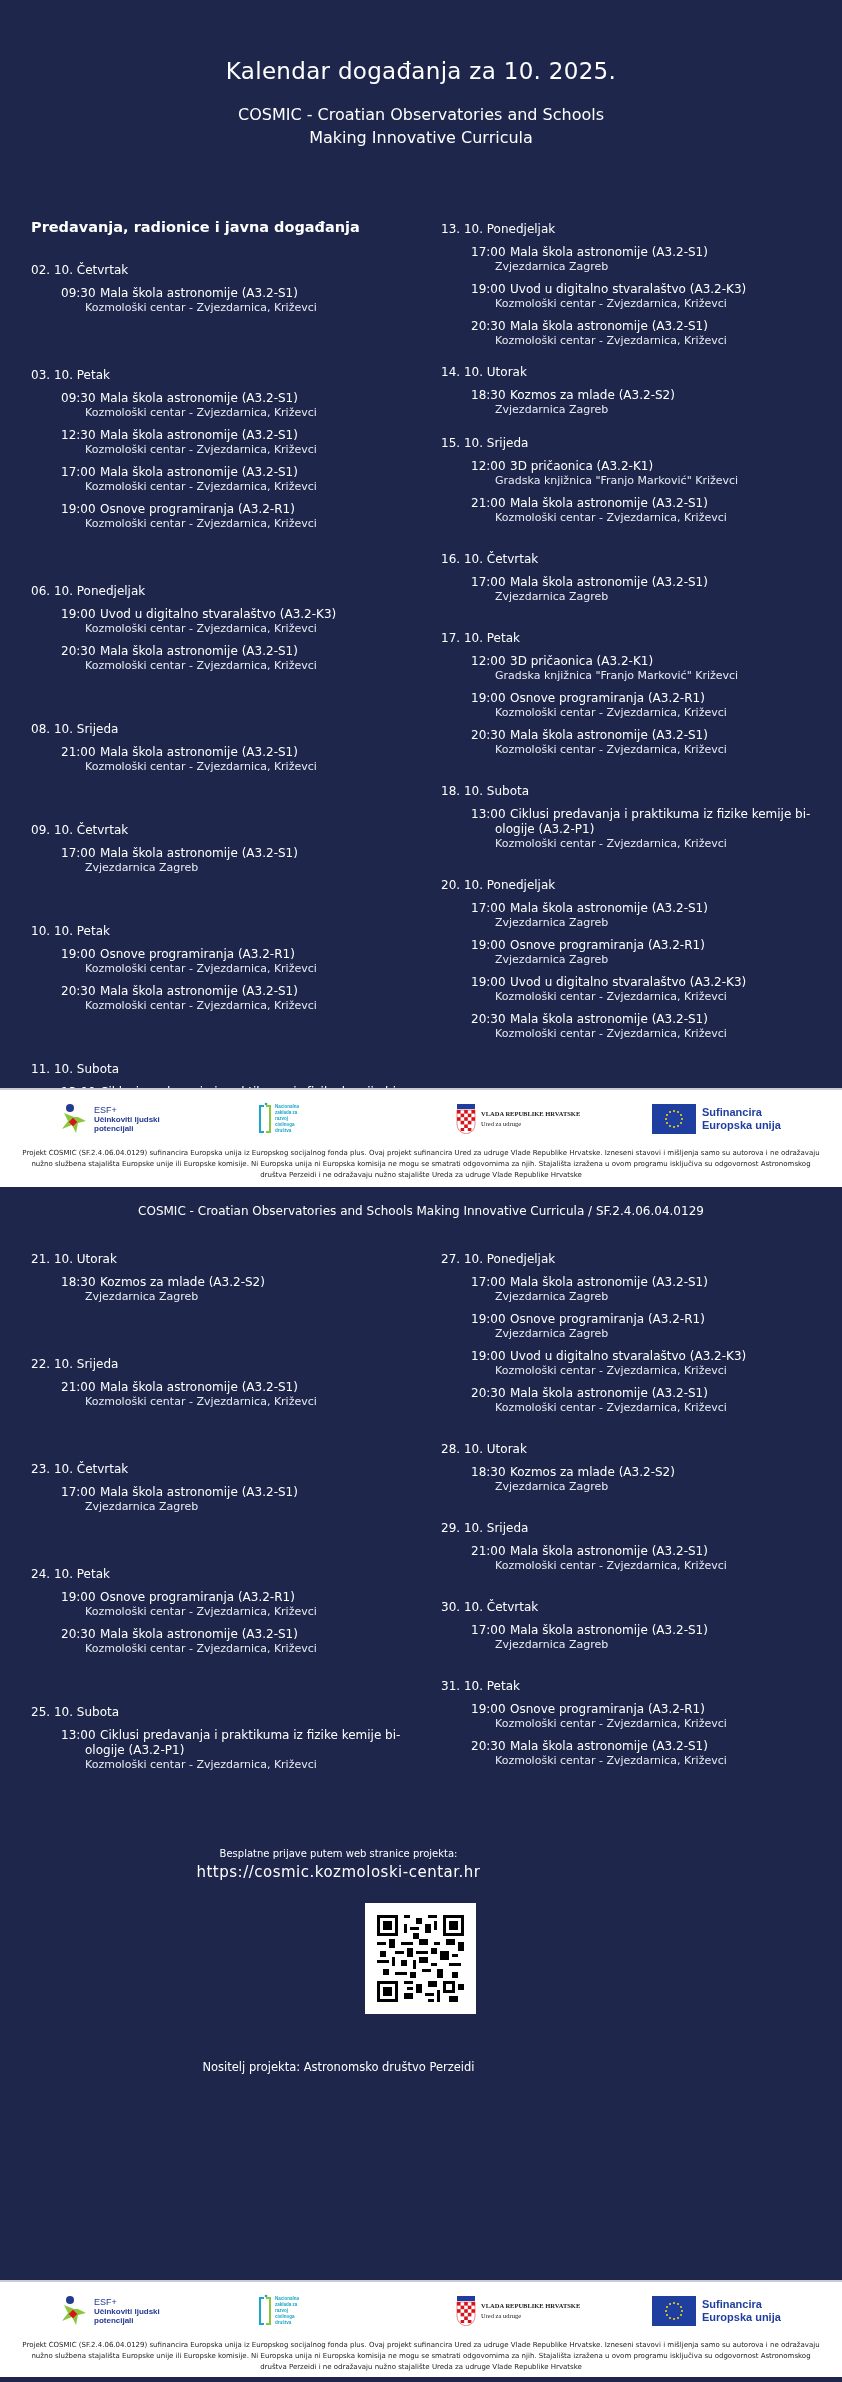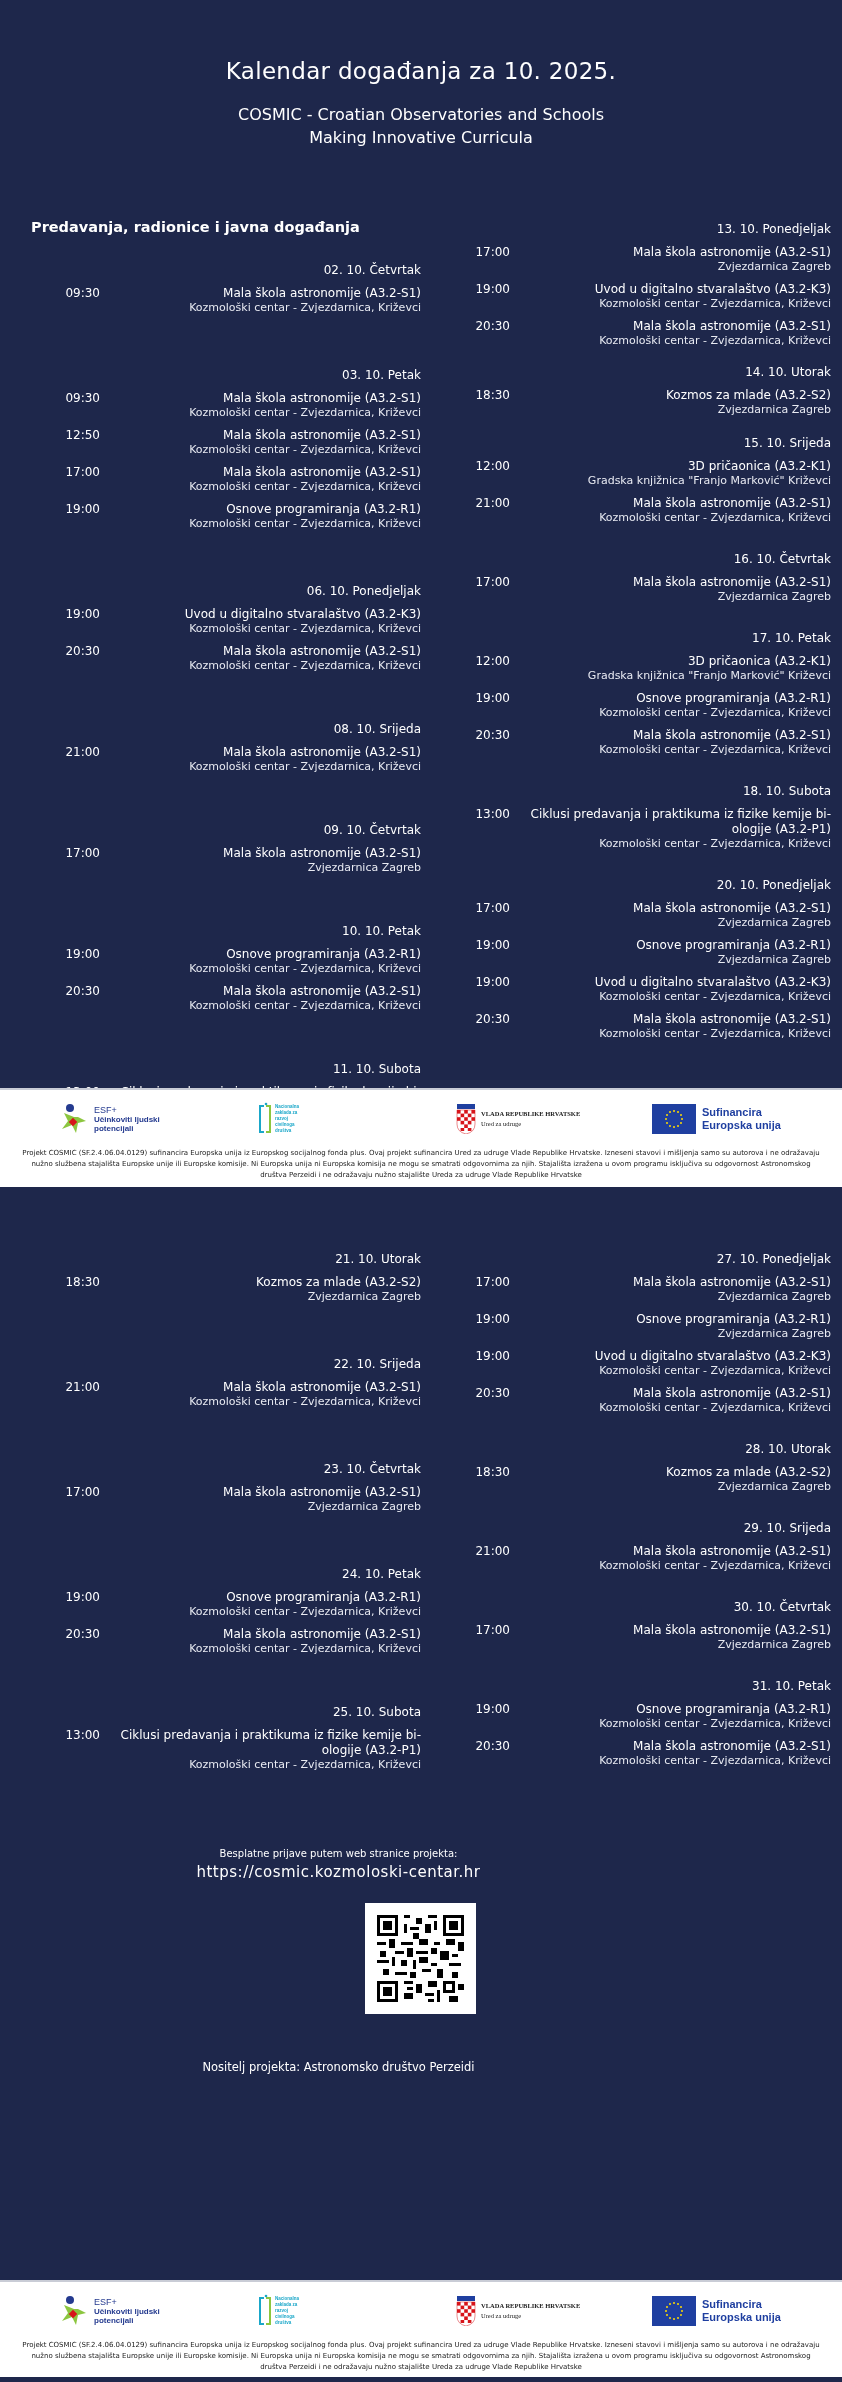--- a/index.html
+++ b/index.html
@@ -4,21 +4,21 @@
 <style>
   * { box-sizing: border-box; margin: 0; padding: 0; }
   body { width: 842px; background: #1e274b; color: #ffffff; font-family: "DejaVu Sans", sans-serif; }
   .page1 { position: relative; width: 725px; height: 1088px; background: #1e274b; }
   .page2 { position: relative; width: 842px; height: 1190px; background: #1e274b; }
   .title { position: absolute; top: 58px; left: 0; width: 842px; text-align: center; font-size: 23px; font-weight: normal; letter-spacing: 0.3px; }
   .subtitle { position: absolute; top: 103px; left: 0; width: 842px; text-align: center; font-size: 16px; line-height: 23px; }
   .locations { position: absolute; top: 166px; left: 0; width: 842px; text-align: center; font-size: 11.5px; }
   .section-title { position: absolute; top: 219px; left: 31px; font-size: 14.5px; }
   .col { position: absolute; }
-  .day { margin-bottom: 0; text-align: right; }
+  .day { margin-bottom: 0; }
   .day-head { font-size: 12px; height: 16px; line-height: 16px; }
   .event { margin-left: 30px; margin-top: 8px; }
   .ev-line { font-size: 12px; line-height: 15px; display: flex; }
   .ev-time { width: 39px; flex-shrink: 0; }
   .ev-title { flex: 1; }
   .ev-place { margin-left: 24px; font-size: 11px; line-height: 14px; color: #e8eaf2; }
   .ev-title2 { margin-left: 24px; font-size: 12px; line-height: 15px; }
   .footer-band { position: absolute; left: 0; width: 842px; height: 99px; background: #ffffff; border-top: 2px solid #c9ccd6; }
   .logos { position: absolute; top: 10px; left: 0; width: 842px; height: 40px; }
   .logo { position: absolute; top: 0; height: 38px; display: flex; align-items: center; }
@@ -53,21 +53,21 @@
         <div class="day-head">03. 10. Petak</div>
         <div class="event">
           <div class="ev-line">
             <span class="ev-time">09:30</span>
             <span class="ev-title">Mala škola astronomije (A3.2-S1)</span>
           </div>
           <div class="ev-place">Kozmološki centar - Zvjezdarnica, Križevci</div>
         </div>
         <div class="event">
           <div class="ev-line">
-            <span class="ev-time">12:50</span>
+            <span class="ev-time">12:30</span>
             <span class="ev-title">Mala škola astronomije (A3.2-S1)</span>
           </div>
           <div class="ev-place">Kozmološki centar - Zvjezdarnica, Križevci</div>
         </div>
         <div class="event">
           <div class="ev-line">
             <span class="ev-time">17:00</span>
             <span class="ev-title">Mala škola astronomije (A3.2-S1)</span>
           </div>
           <div class="ev-place">Kozmološki centar - Zvjezdarnica, Križevci</div>
@@ -353,20 +353,21 @@
         </div>
       </div>
     </div>
     <div class="disclaimer">Projekt COSMIC (SF.2.4.06.04.0129) sufinancira Europska unija iz Europskog socijalnog fonda plus. Ovaj projekt sufinancira Ured za udruge Vlade Republike Hrvatske. Izneseni stavovi i mišljenja samo su autorova i ne odražavaju nužno službena stajališta Europske unije ili Europske komisije. Ni Europska unija ni Europska komisija ne mogu se smatrati odgovornima za njih. Stajališta izražena u ovom programu isključiva su odgovornost Astronomskog društva Perzeidi i ne odražavaju nužno stajalište Ureda za udruge Vlade Republike Hrvatske</div>
   </div>
 </div>
 
 <div style="height:99px;"></div>
 
 <div class="page2">
+  <div class="page2-head">COSMIC - Croatian Observatories and Schools Making Innovative Curricula / SF.2.4.06.04.0129</div>
 
   <div class="col" id="p2-left" style="left:31px; top:64px; width:390px;">
       <div class="day">
         <div class="day-head">21. 10. Utorak</div>
         <div class="event">
           <div class="ev-line">
             <span class="ev-time">18:30</span>
             <span class="ev-title">Kozmos za mlade (A3.2-S2)</span>
           </div>
           <div class="ev-place">Zvjezdarnica Zagreb</div>

